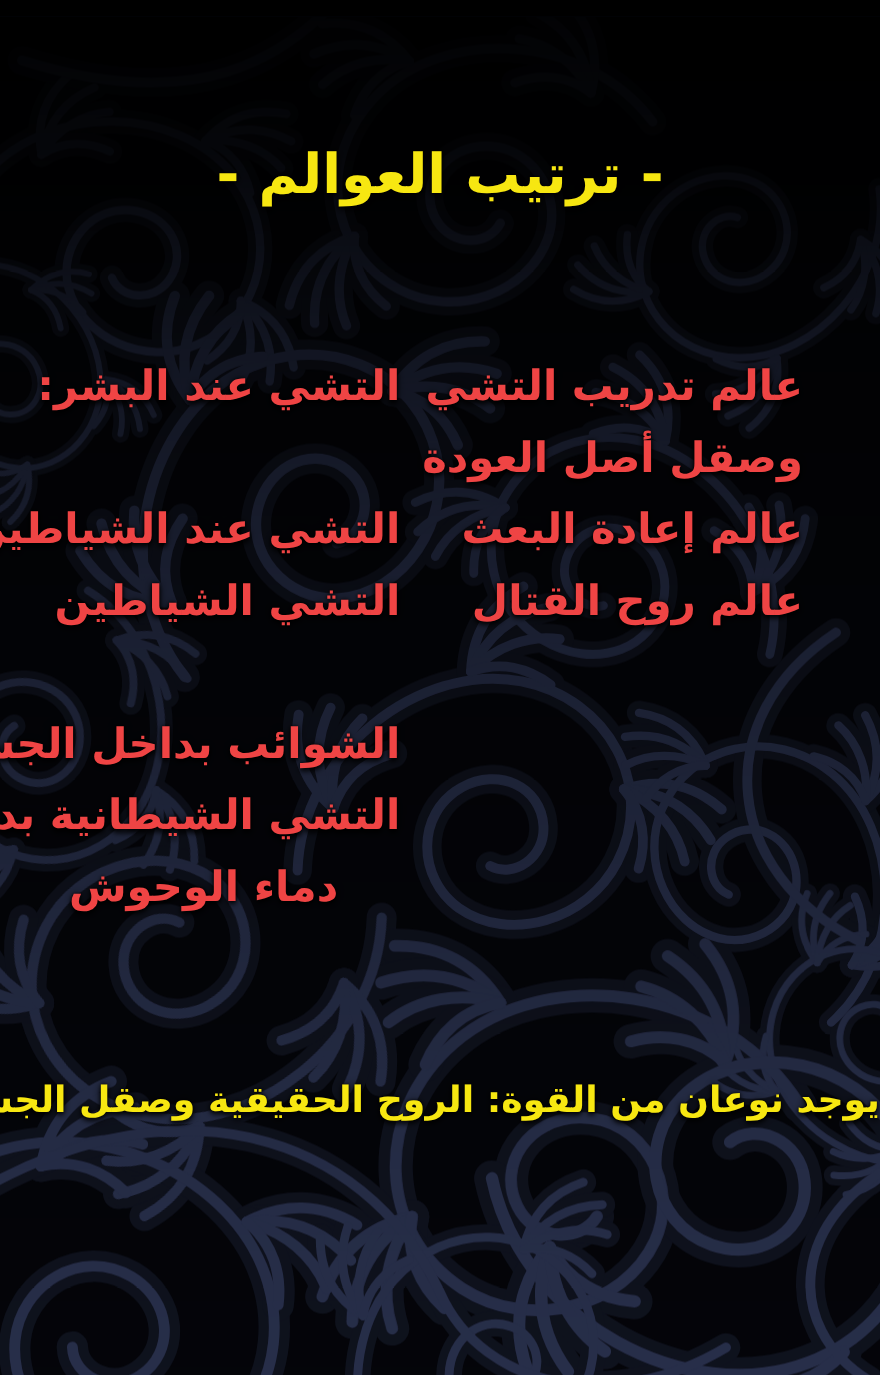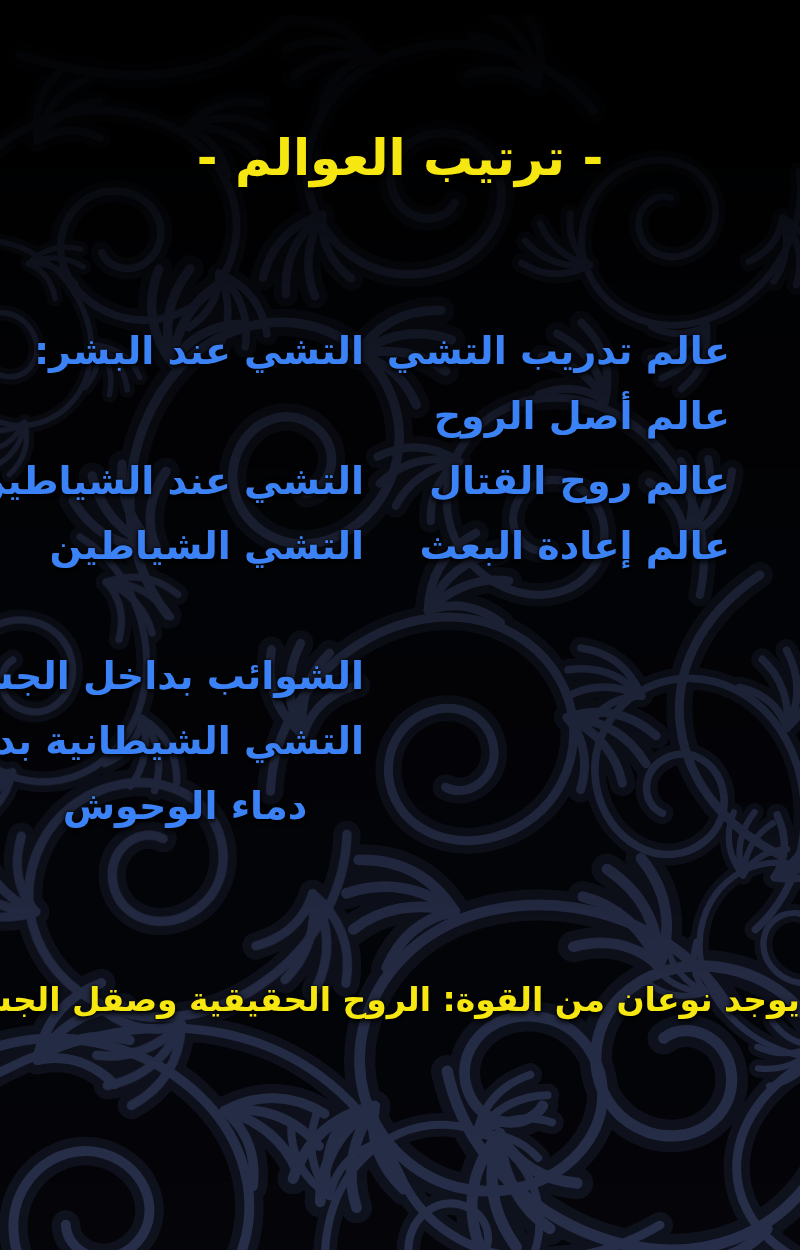--- a/index.html
+++ b/index.html
@@ -28,21 +28,21 @@
     position: absolute; top: 108px; left: 0; right: 0;
     margin: 0; height: 70px; line-height: 70px;
     text-align: center; direction: rtl; white-space: nowrap;
     font-size: 50px; font-weight: bold;
     color: #f7e711;
     text-shadow: 0 0 3px rgba(0,0,0,0.9), 0 3px 6px rgba(0,0,0,0.85), 0 0 10px rgba(0,0,0,0.6);
   }
   .line {
     height: 65px; line-height: 65px;
     font-size: 38px; font-weight: bold;
-    color: #3b82f6; white-space: nowrap;
+    color: #ef4444; white-space: nowrap;
     text-shadow: 0 0 3px rgba(0,0,0,0.9), 0 3px 5px rgba(0,0,0,0.85), 0 0 9px rgba(0,0,0,0.55);
   }
   .worlds {
     position: absolute; top: 304px; right: 70px; width: 300px;
     direction: rtl; text-align: right;
   }
   .notes {
     position: absolute; top: 304px; left: 6px; width: 358px;
     direction: rtl; text-align: right;
   }
@@ -103,23 +103,23 @@
     <use xlink:href="#scatter" href="#scatter" stroke="#20263d" stroke-width="26" stroke-linecap="round" opacity="0.5"></use>
     <use xlink:href="#scatter" href="#scatter" stroke="#323a5c" stroke-width="9" stroke-linecap="round" opacity="0.95"></use>
   </svg>
 
   <div class="vignette"></div>
 
   <h1 class="title">- ترتيب العوالم -</h1>
 
   <div class="worlds">
     <div class="line">عالم تدريب التشي</div>
-    <div class="line">عالم أصل الروح</div>
+    <div class="line">وصقل أصل العودة</div>
+    <div class="line">عالم إعادة البعث</div>
     <div class="line">عالم روح القتال</div>
-    <div class="line">عالم إعادة البعث</div>
   </div>
 
   <div class="notes">
     <div class="block block-humans">
       <div class="line">التشي عند البشر:</div>
     </div>
     <div class="block block-demons">
       <div class="line">التشي عند الشياطين:</div>
       <div class="line">التشي الشياطين</div>
     </div>

